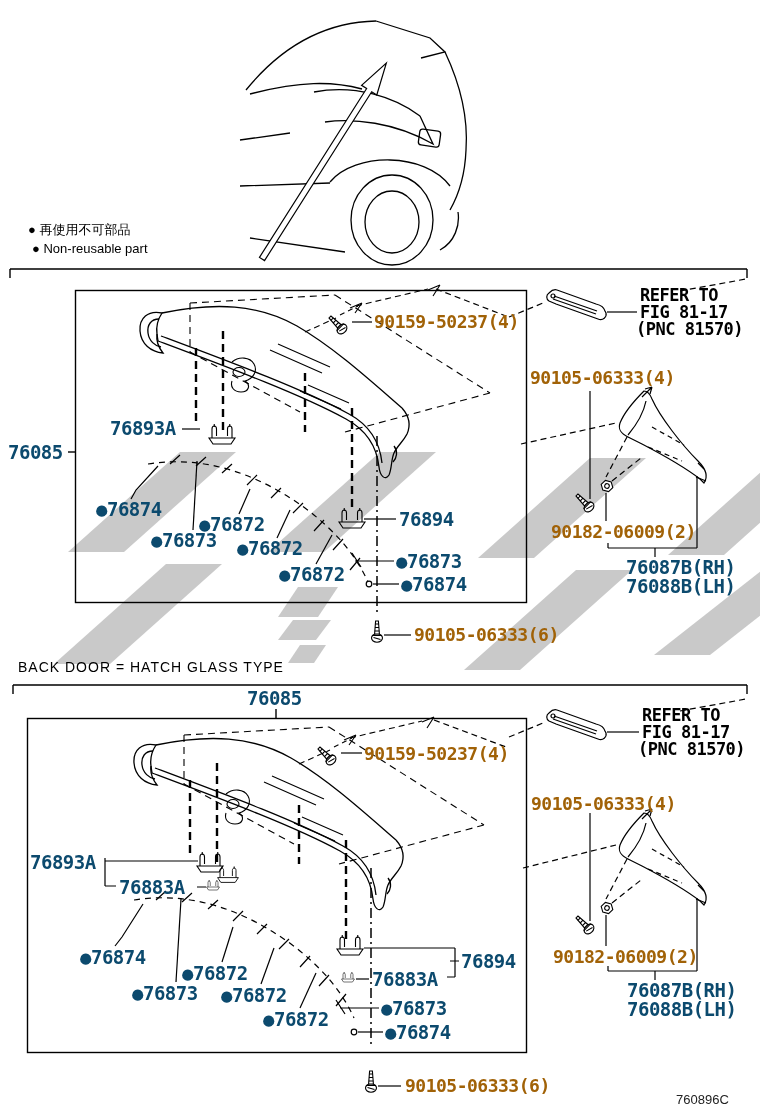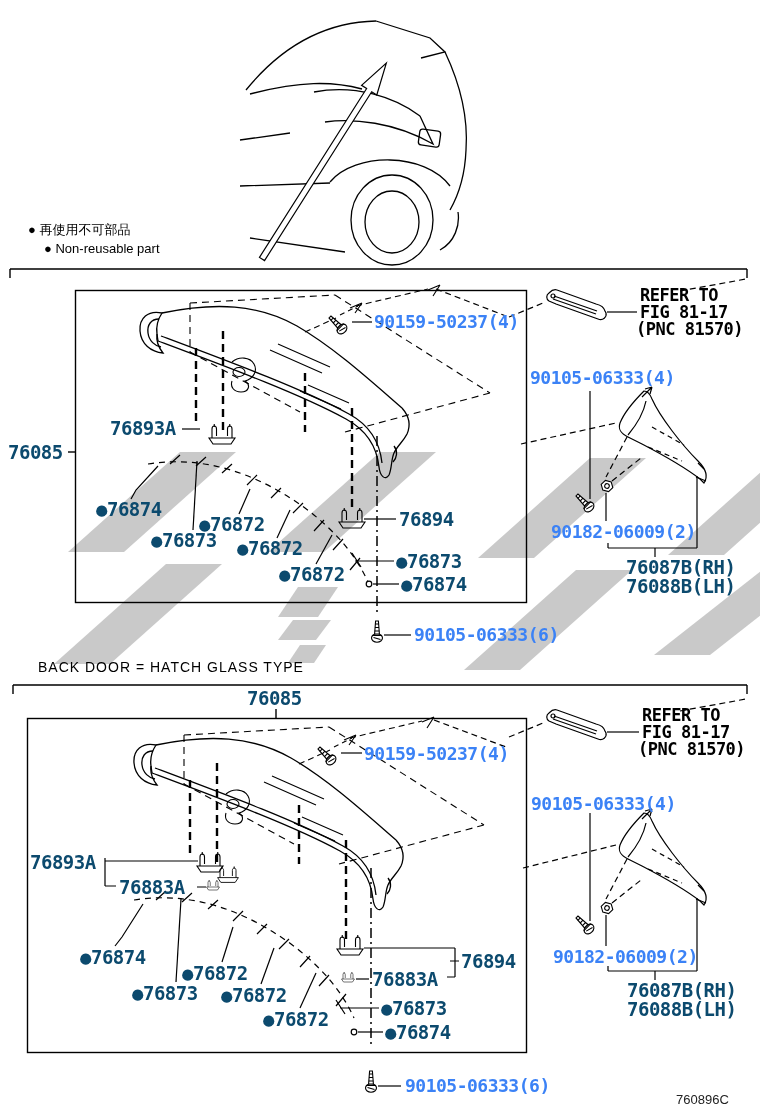--- a/index.html
+++ b/index.html
@@ -1,23 +1,23 @@
 <!DOCTYPE html>
 <html><head>
 <meta charset="utf-8">
 <style>
   html,body{margin:0;padding:0;background:#fff;}
   #stage{position:relative;width:760px;height:1112px;background:#ffffff;overflow:hidden;
          font-family:"DejaVu Sans Mono",monospace;}
   svg{position:absolute;left:0;top:0;}
   .pn  {position:absolute;font:bold 19px/19px "DejaVu Sans Mono",monospace;letter-spacing:-0.5px;color:#0c4a6e;white-space:pre;}
-  .pnl {position:absolute;font:bold 18px/18px "DejaVu Sans Mono",monospace;letter-spacing:-0.5px;color:#3b82f6;white-space:pre;}
+  .pnl {position:absolute;font:bold 18px/18px "DejaVu Sans Mono",monospace;letter-spacing:-0.5px;color:#a16207;white-space:pre;}
   .ref {position:absolute;font:bold 17px/17px "DejaVu Sans Mono",monospace;letter-spacing:-0.5px;color:#000;white-space:pre;}
   .small{position:absolute;font:13px/16px "Liberation Sans",sans-serif;color:#000;white-space:pre;}
-  .hdr {position:absolute;font:14px/16px "Liberation Sans",sans-serif;letter-spacing:1px;color:#000;white-space:pre;margin-left:20px;}
+  .hdr {position:absolute;font:14px/16px "Liberation Sans",sans-serif;letter-spacing:1px;color:#000;white-space:pre;}
   .code{position:absolute;font:13px/15px "Liberation Sans",sans-serif;color:#222;white-space:pre;}
 </style>
 </head>
 <body>
 
 <div id="stage">
 
   <svg width="760" height="1112">
     <g fill="#c9c9c9">
       <polygon points="180,452 236,452 124,552 68,552"></polygon>
@@ -175,21 +175,21 @@
       <path d="M523,868 L616,845 M627,859 L606,899 M612,903 L641,880" stroke-dasharray="6 4"></path>
       <path d="M590,813 V921"></path>
       <use href="#screwg" transform="translate(589,929) rotate(135)"></use>
       <use href="#nutg" transform="translate(607,908) rotate(15)"></use>
       <path d="M606,915 V946"></path>
       <path d="M608,966 V971 M608,971 H697 M697,898 V971 M655,971 V980"></path>
     </g>
   </svg>
 
   <div class="small" style="left:28px;top:222px">● 再使用不可部品</div>
-  <div class="small" style="left:44px;top:241px">● Non-reusable part</div>
+  <div class="small" style="left:32px;top:241px">● Non-reusable part</div>
 
   <div class="pn" style="left:8px;top:443px">76085</div>
   <div class="pnl" style="left:374px;top:313px">90159-50237(4)</div>
   <div class="ref" style="left:640px;top:287px">REFER TO</div>
   <div class="ref" style="left:640px;top:304px">FIG 81-17</div>
   <div class="ref" style="left:636px;top:321px">(PNC 81570)</div>
   <div class="pnl" style="left:530px;top:369px">90105-06333(4)</div>
   <div class="pn" style="left:110px;top:419px">76893A</div>
   <div class="pn" style="left:399px;top:510px">76894</div>
   <div class="pn" style="left:96px;top:500px">●76874</div>

